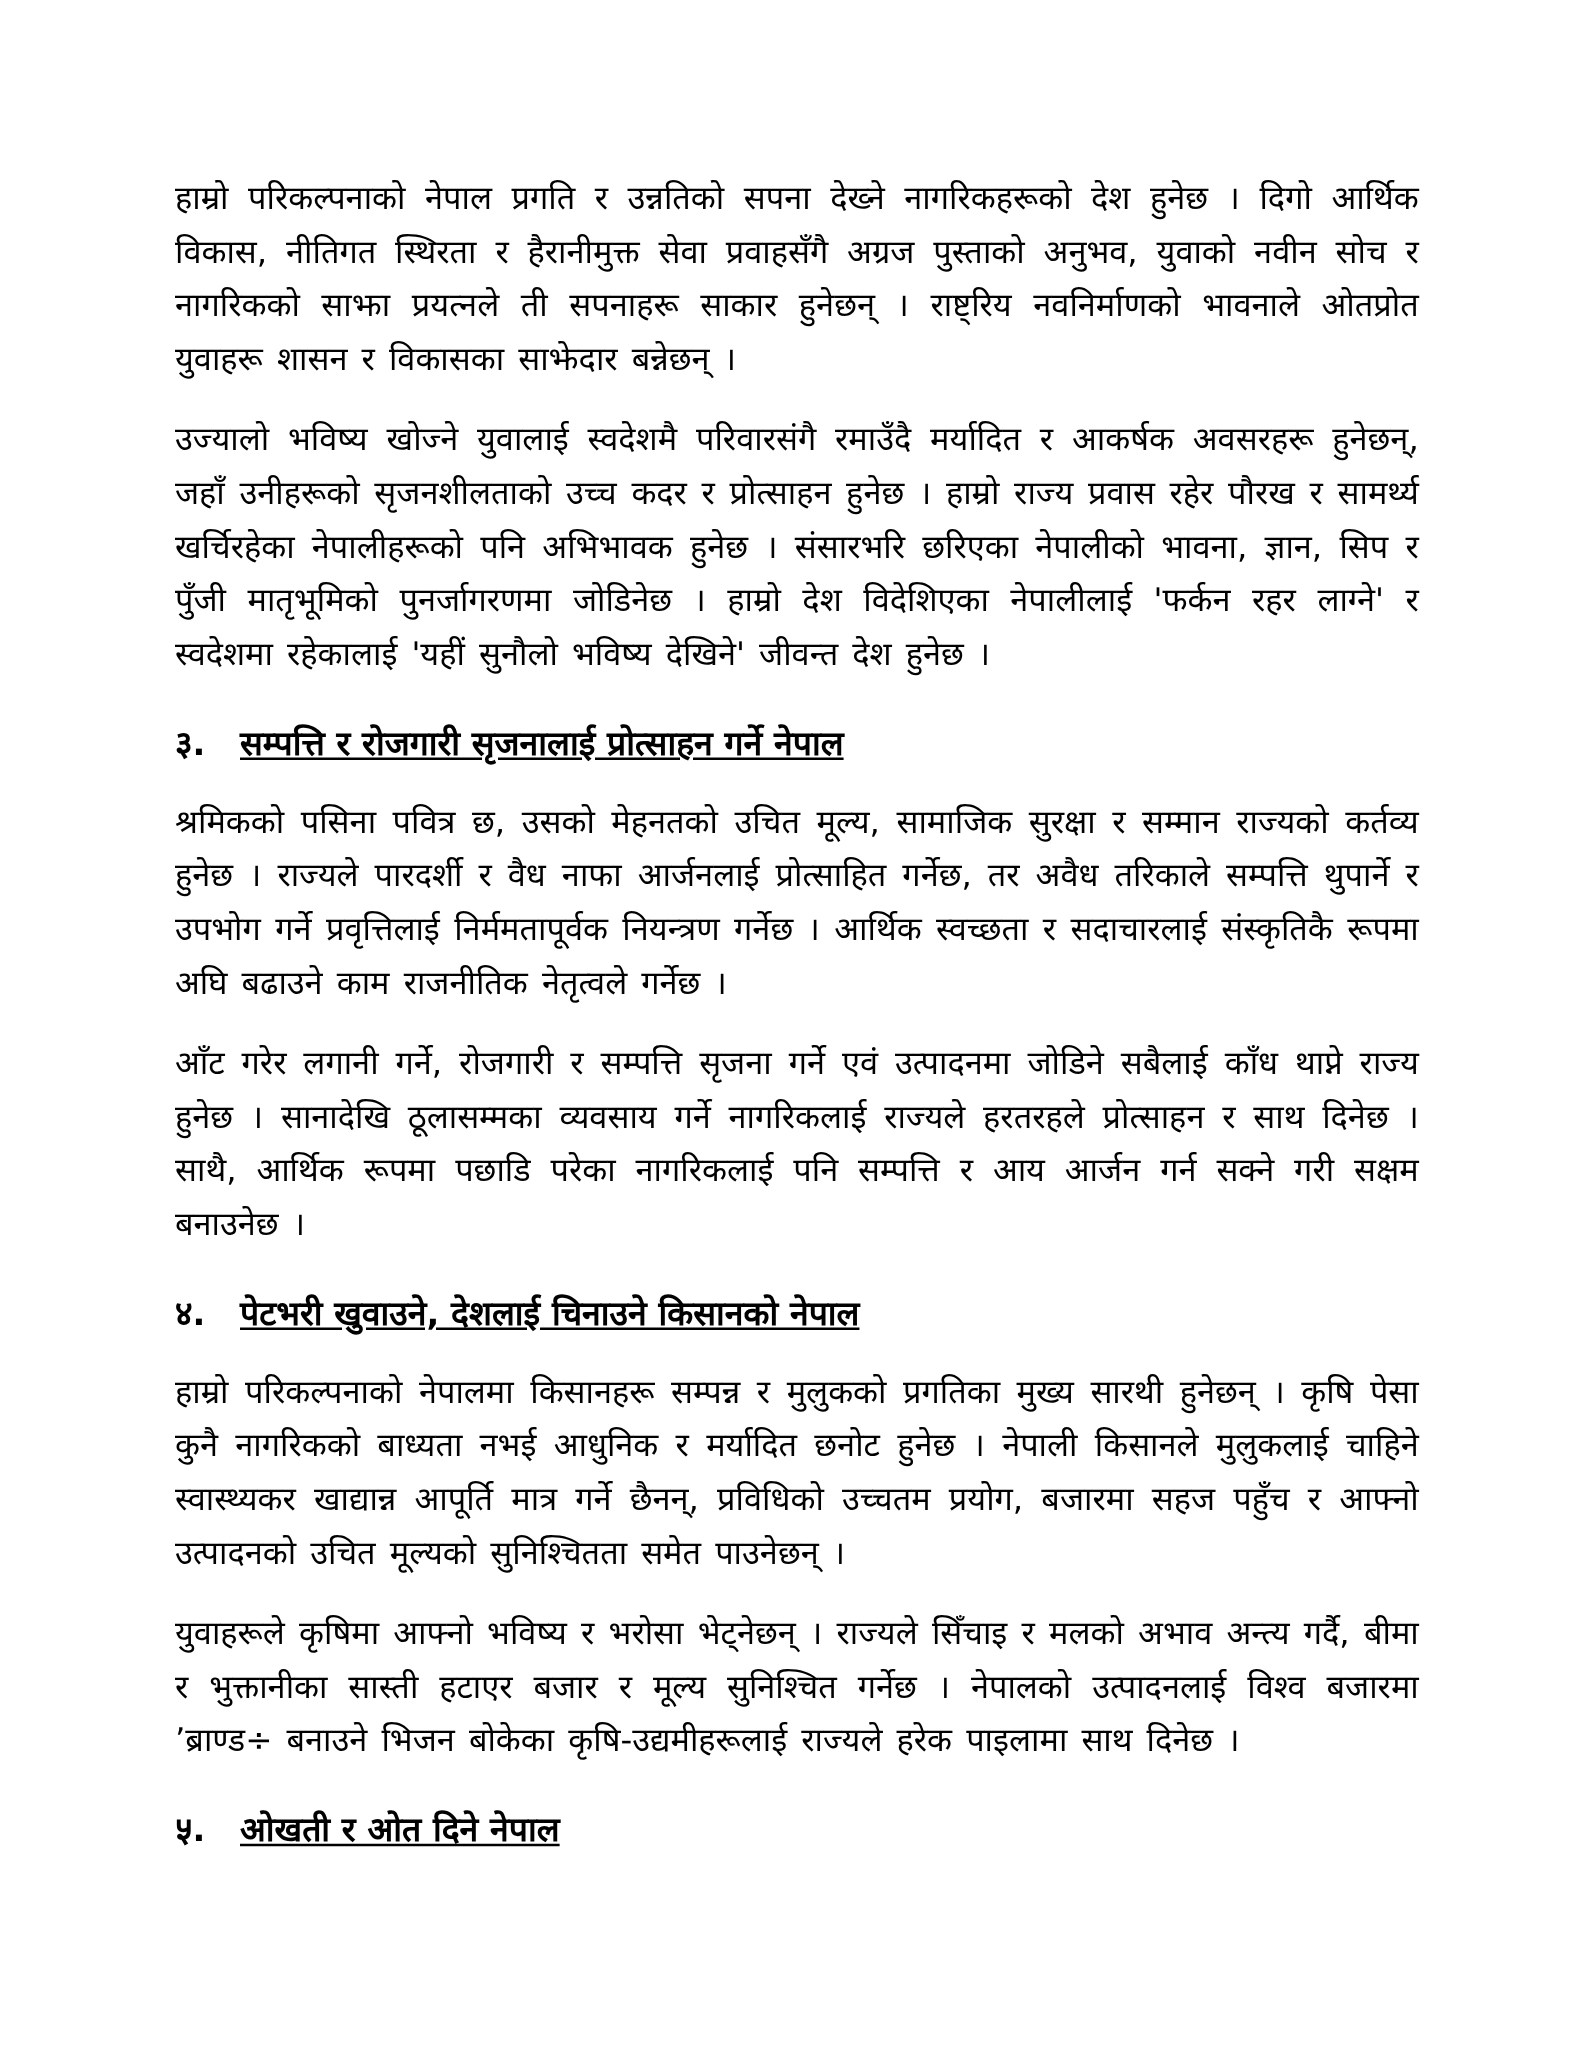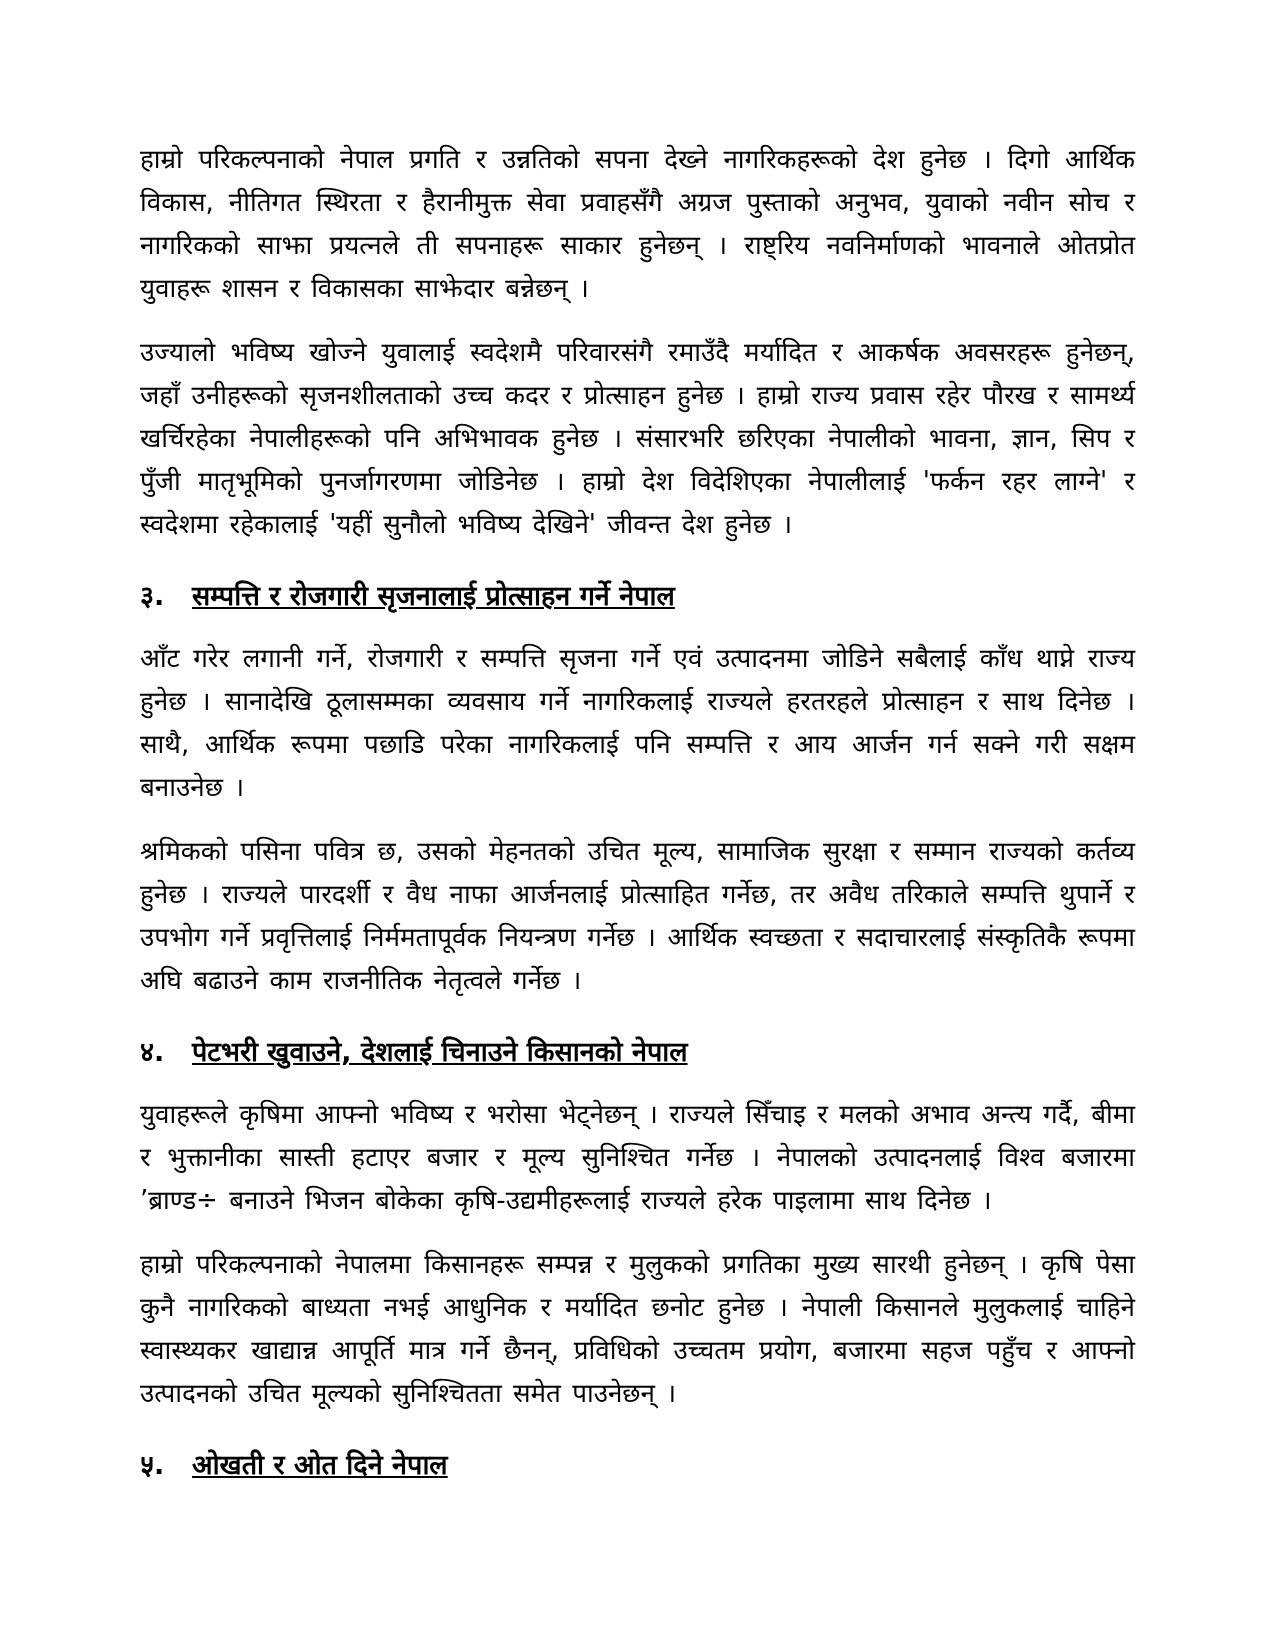--- a/index.html
+++ b/index.html
@@ -54,31 +54,31 @@
 
   <p class="para">हाम्रो परिकल्पनाको नेपाल प्रगति र उन्नतिको सपना देख्ने नागरिकहरूको देश हुनेछ । दिगो आर्थिक विकास, नीतिगत स्थिरता र हैरानीमुक्त सेवा प्रवाहसँगै अग्रज पुस्ताको अनुभव, युवाको नवीन सोच र नागरिकको साझा प्रयत्नले ती सपनाहरू साकार हुनेछन् । राष्ट्रिय नवनिर्माणको भावनाले ओतप्रोत युवाहरू शासन र विकासका साझेदार बन्नेछन् ।</p>
 
   <p class="para">उज्यालो भविष्य खोज्ने युवालाई स्वदेशमै परिवारसंगै रमाउँदै मर्यादित र आकर्षक अवसरहरू हुनेछन्, जहाँ उनीहरूको सृजनशीलताको उच्च कदर र प्रोत्साहन हुनेछ । हाम्रो राज्य प्रवास रहेर पौरख र सामर्थ्य खर्चिरहेका नेपालीहरूको पनि अभिभावक हुनेछ । संसारभरि छरिएका नेपालीको भावना, ज्ञान, सिप र पुँजी मातृभूमिको पुनर्जागरणमा जोडिनेछ । हाम्रो देश विदेशिएका नेपालीलाई 'फर्कन रहर लाग्ने' र स्वदेशमा रहेकालाई 'यहीं सुनौलो भविष्य देखिने' जीवन्त देश हुनेछ ।</p>
 
   <div class="section-heading">
     <span class="h-num">३.</span>
     <span class="h-title">सम्पत्ति र रोजगारी सृजनालाई प्रोत्साहन गर्ने नेपाल</span>
   </div>
 
+  <p class="para">श्रमिकको पसिना पवित्र छ, उसको मेहनतको उचित मूल्य, सामाजिक सुरक्षा र सम्मान राज्यको कर्तव्य हुनेछ । राज्यले पारदर्शी र वैध नाफा आर्जनलाई प्रोत्साहित गर्नेछ, तर अवैध तरिकाले सम्पत्ति थुपार्ने र उपभोग गर्ने प्रवृत्तिलाई निर्ममतापूर्वक नियन्त्रण गर्नेछ । आर्थिक स्वच्छता र सदाचारलाई संस्कृतिकै रूपमा अघि बढाउने काम राजनीतिक नेतृत्वले गर्नेछ ।</p>
+
   <p class="para">आँट गरेर लगानी गर्ने, रोजगारी र सम्पत्ति सृजना गर्ने एवं उत्पादनमा जोडिने सबैलाई काँध थाप्ने राज्य हुनेछ । सानादेखि ठूलासम्मका व्यवसाय गर्ने नागरिकलाई राज्यले हरतरहले प्रोत्साहन र साथ दिनेछ । साथै, आर्थिक रूपमा पछाडि परेका नागरिकलाई पनि सम्पत्ति र आय आर्जन गर्न सक्ने गरी सक्षम बनाउनेछ ।</p>
-
-  <p class="para">श्रमिकको पसिना पवित्र छ, उसको मेहनतको उचित मूल्य, सामाजिक सुरक्षा र सम्मान राज्यको कर्तव्य हुनेछ । राज्यले पारदर्शी र वैध नाफा आर्जनलाई प्रोत्साहित गर्नेछ, तर अवैध तरिकाले सम्पत्ति थुपार्ने र उपभोग गर्ने प्रवृत्तिलाई निर्ममतापूर्वक नियन्त्रण गर्नेछ । आर्थिक स्वच्छता र सदाचारलाई संस्कृतिकै रूपमा अघि बढाउने काम राजनीतिक नेतृत्वले गर्नेछ ।</p>
 
   <div class="section-heading">
     <span class="h-num">४.</span>
     <span class="h-title">पेटभरी खुवाउने, देशलाई चिनाउने किसानको नेपाल</span>
   </div>
 
+  <p class="para">हाम्रो परिकल्पनाको नेपालमा किसानहरू सम्पन्न र मुलुकको प्रगतिका मुख्य सारथी हुनेछन् । कृषि पेसा कुनै नागरिकको बाध्यता नभई आधुनिक र मर्यादित छनोट हुनेछ । नेपाली किसानले मुलुकलाई चाहिने स्वास्थ्यकर खाद्यान्न आपूर्ति मात्र गर्ने छैनन्, प्रविधिको उच्चतम प्रयोग, बजारमा सहज पहुँच र आफ्नो उत्पादनको उचित मूल्यको सुनिश्चितता समेत पाउनेछन् ।</p>
+
   <p class="para">युवाहरूले कृषिमा आफ्नो भविष्य र भरोसा भेट्नेछन् । राज्यले सिँचाइ र मलको अभाव अन्त्य गर्दै, बीमा र भुक्तानीका सास्ती हटाएर बजार र मूल्य सुनिश्चित गर्नेछ । नेपालको उत्पादनलाई विश्व बजारमा ’ब्राण्ड÷ बनाउने भिजन बोकेका कृषि-उद्यमीहरूलाई राज्यले हरेक पाइलामा साथ दिनेछ ।</p>
-
-  <p class="para">हाम्रो परिकल्पनाको नेपालमा किसानहरू सम्पन्न र मुलुकको प्रगतिका मुख्य सारथी हुनेछन् । कृषि पेसा कुनै नागरिकको बाध्यता नभई आधुनिक र मर्यादित छनोट हुनेछ । नेपाली किसानले मुलुकलाई चाहिने स्वास्थ्यकर खाद्यान्न आपूर्ति मात्र गर्ने छैनन्, प्रविधिको उच्चतम प्रयोग, बजारमा सहज पहुँच र आफ्नो उत्पादनको उचित मूल्यको सुनिश्चितता समेत पाउनेछन् ।</p>
 
   <div class="section-heading">
     <span class="h-num">५.</span>
     <span class="h-title">ओखती र ओत दिने नेपाल</span>
   </div>
 
 </div>
 
 </body></html>

